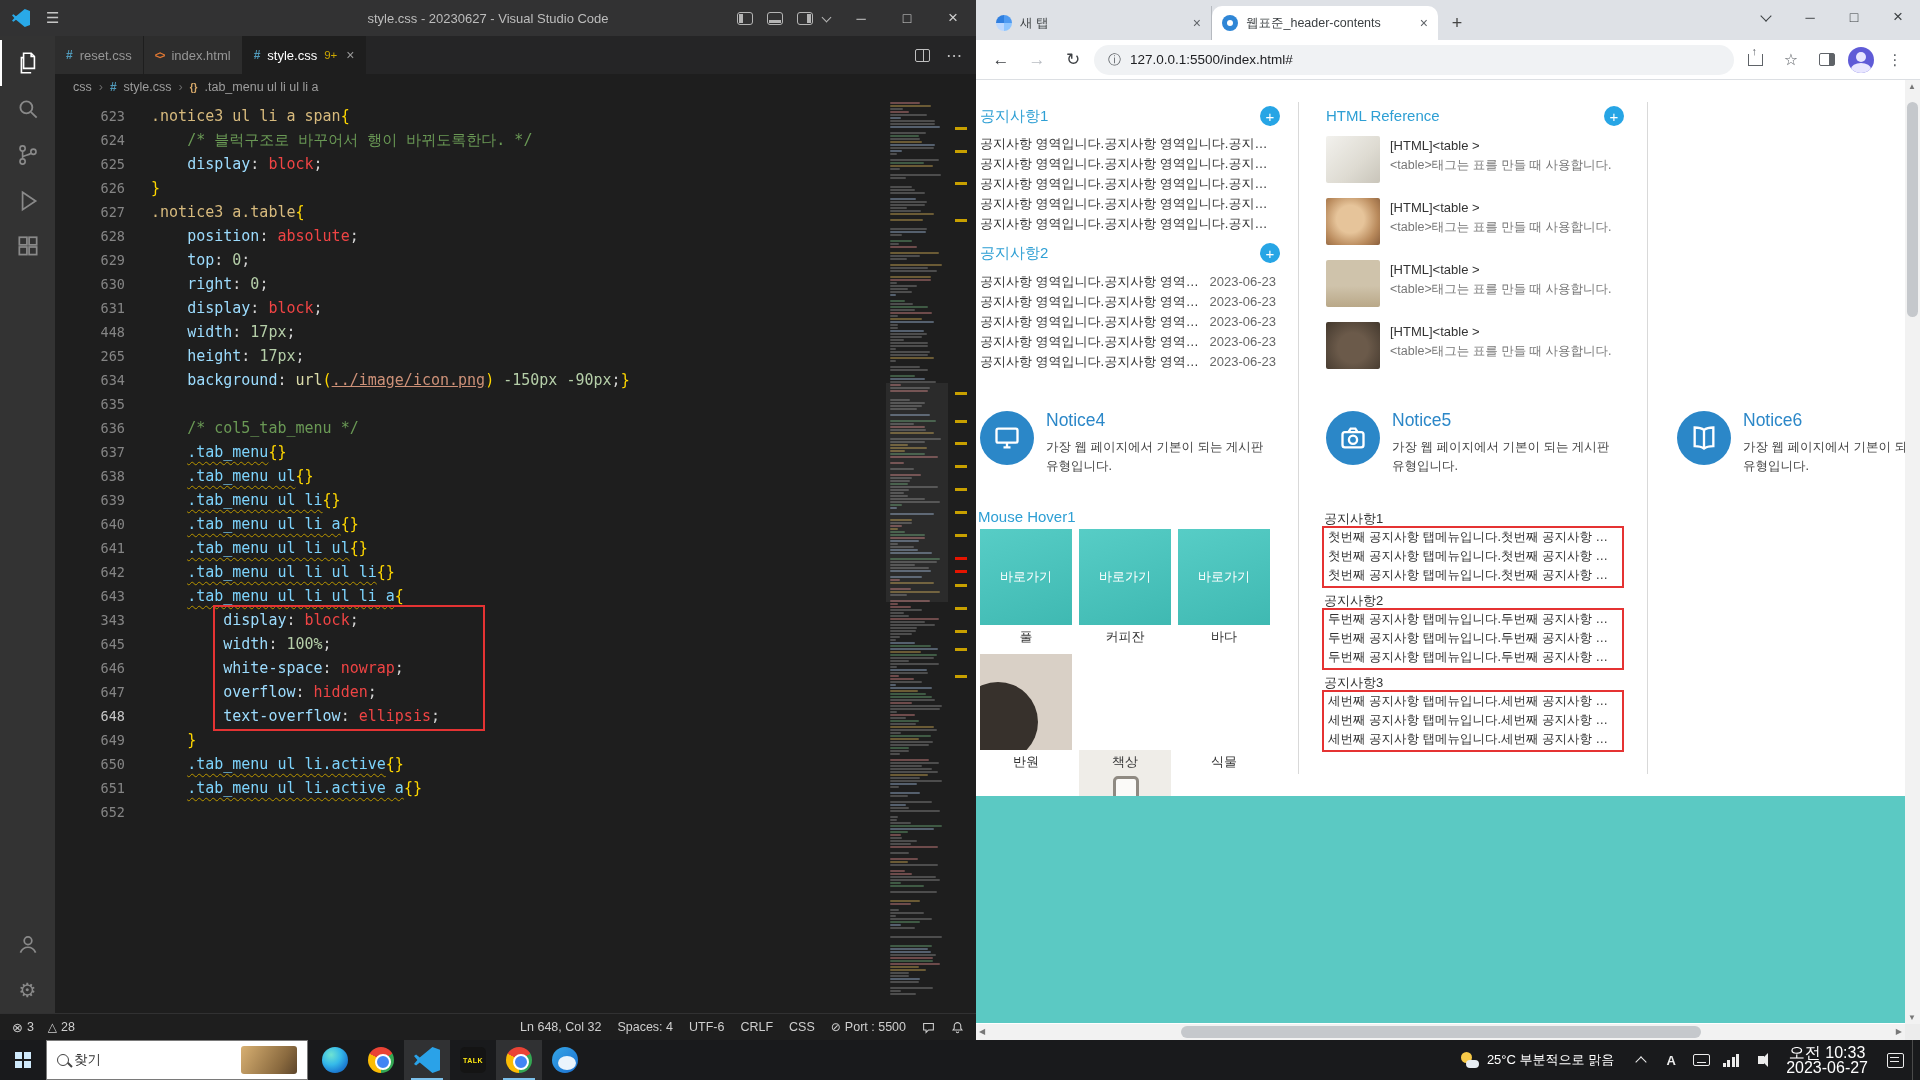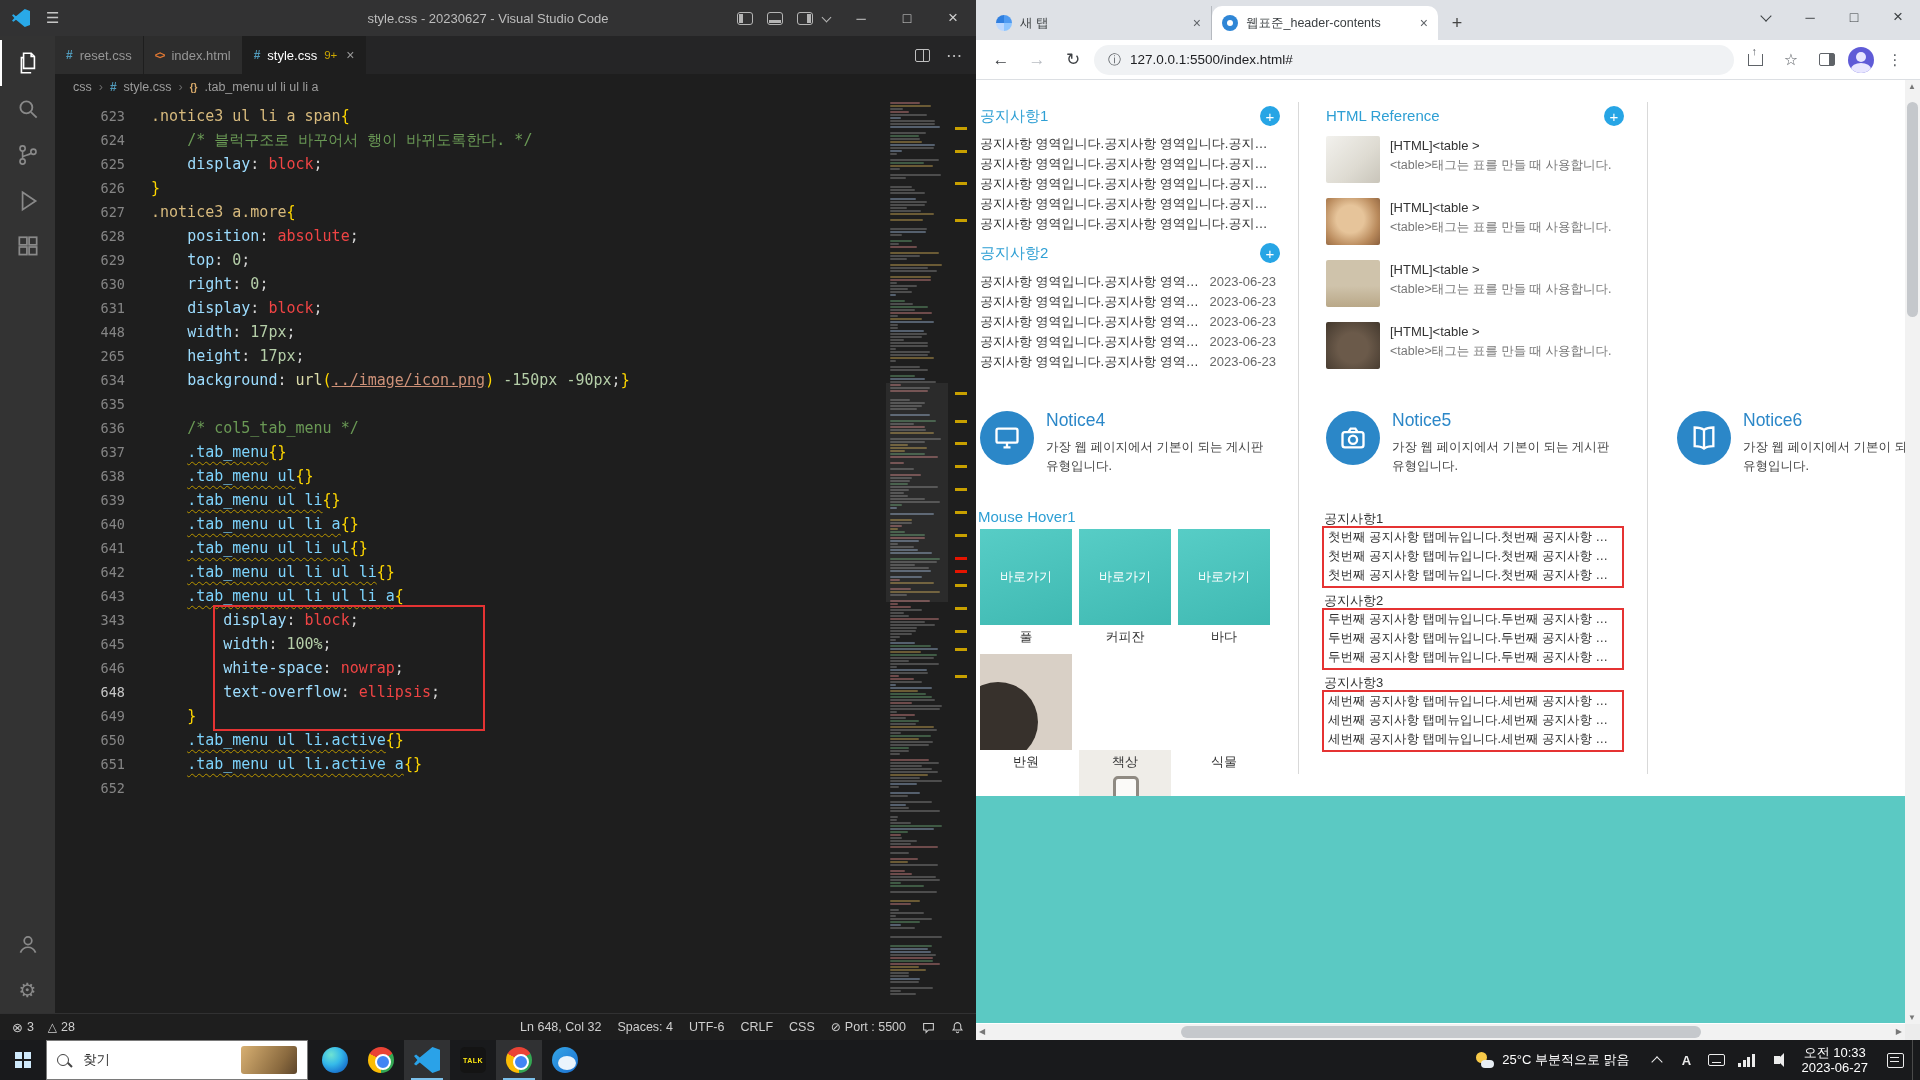--- a/index.html
+++ b/index.html
@@ -189,21 +189,21 @@
   .td-h{position:absolute;left:348px;font-size:13px;color:#333;white-space:nowrap}
   .td-box{position:absolute;left:346px;width:302px;height:62px;border:2px solid var(--hlred);padding:0 4px;overflow:hidden}
   .td-line{height:19px;line-height:19px;font-size:12.5px;color:#333;white-space:nowrap;overflow:hidden;text-overflow:ellipsis}
   .footer-teal{position:absolute;left:0;top:716px;width:929px;height:227px;background:var(--teal)}
 
   
   #taskbar{position:absolute;left:0;top:1040px;width:1920px;height:40px;background:#191a1c;display:flex;align-items:center;color:#fff}
   .tb-start{width:46px;height:40px;display:flex;align-items:center;justify-content:center}
   .win-logo{width:16px;height:16px;display:grid;grid-template-columns:1fr 1fr;grid-template-rows:1fr 1fr;gap:2px}
   .win-logo i{background:#cfe9fb}
-  .tb-search{width:262px;height:40px;background:#fff;border:1px solid #7a7a7a;display:flex;align-items:center;gap:14px;padding:0 10px;color:#333;font-size:13.5px}
+  .tb-search{width:262px;height:40px;background:#fff;border:1px solid #7a7a7a;display:flex;align-items:center;gap:5px;padding:0 10px;color:#333;font-size:13.5px}
   .mag{width:12px;height:12px;border:1.6px solid #444;border-radius:50%;position:relative;flex:none}
   .mag::after{content:"";position:absolute;left:9px;top:9px;width:6px;height:1.6px;background:#444;transform:rotate(45deg)}
   .tb-search-img{margin-left:auto;width:56px;height:28px;border-radius:3px;background:linear-gradient(120deg,#d8b072,#8a6a3f 70%,#5d452a)}
   .tb-apps{display:flex;height:40px;margin-left:4px}
   .tb-app{width:46px;height:40px;display:flex;align-items:center;justify-content:center;position:relative}
   .tb-app.on{background:rgba(255,255,255,.10)}
   .tb-app.on::after{content:"";position:absolute;left:7px;right:7px;bottom:0;height:2px;background:#7cc0ea}
   .appic{width:26px;height:26px}
   .ic-edge{border-radius:50%;background:radial-gradient(circle at 35% 30%,#6fe3d2 0%,#35b9e9 40%,#1d7fd4 70%,#155ea8 100%)}
   .ic-chrome{border-radius:50%;background:conic-gradient(from -60deg,#ea4335 0 120deg,#34a853 0 240deg,#fbbc05 0 360deg);position:relative}
@@ -219,21 +219,21 @@
   .w-ico::before{content:"";position:absolute;left:0;top:0;width:11px;height:11px;border-radius:50%;background:#f7c948}
   .w-ico::after{content:"";position:absolute;right:0;bottom:0;width:13px;height:8px;border-radius:6px;background:#e8eef4}
   .tr-ic{width:30px;height:40px;display:flex;align-items:center;justify-content:center;color:#ececec;font-size:13px}
   .tr-chev::before{content:"";width:7px;height:7px;border-left:1.5px solid #ececec;border-top:1.5px solid #ececec;transform:rotate(45deg);margin-top:4px}
   .tr-kbd{width:17px;height:12px;border:1.3px solid #ececec;border-radius:2px;position:relative}
   .tr-kbd::after{content:"";position:absolute;left:3px;right:3px;bottom:2px;height:1.5px;background:#ececec}
   .tr-net{display:flex;align-items:flex-end;gap:1.5px;height:13px}
   .tr-net i{width:3px;background:#ececec}
   .tr-vol{width:6px;height:8px;background:#ececec;position:relative}
   .tr-vol::after{content:"";position:absolute;left:3px;top:-3px;border:7px solid transparent;border-right-color:#ececec;border-left:none}
-  .tb-clock{padding:0 10px;text-align:center;font-size:13px;line-height:15px;white-space:nowrap}
+  .tb-clock{padding:0 10px;text-align:center;font-size:16px;line-height:15px;white-space:nowrap}
   .tb-notif{width:34px;height:40px;display:flex;align-items:center;justify-content:center}
   .notif-sq{width:17px;height:15px;border:1.3px solid #ececec;border-radius:2px;position:relative}
   .notif-sq::after{content:"";position:absolute;left:2px;top:3px;width:9px;height:1.5px;background:#ececec;box-shadow:0 4px 0 #ececec}
   .tb-edge{width:8px;height:40px;border-left:1px solid #4a4a4a}
 </style>
 </head>
 <body>
 
 <div id="vscode">
   <div class="vs-title">
@@ -340,21 +340,21 @@
             <div class="cl">
               <span class="ln">625</span>
               <span class="lc"><span class="txt">    </span><span class="prop">display</span><span class="pun">: </span><span class="val">block</span><span class="pun">;</span></span>
             </div>
             <div class="cl">
               <span class="ln">626</span>
               <span class="lc"><span class="br">}</span></span>
             </div>
             <div class="cl">
               <span class="ln">627</span>
-              <span class="lc"><span class="sel">.notice3 a.more</span><span class="br">{</span></span>
+              <span class="lc"><span class="sel">.notice3 a.table</span><span class="br">{</span></span>
             </div>
             <div class="cl">
               <span class="ln">628</span>
               <span class="lc"><span class="txt">    </span><span class="prop">position</span><span class="pun">: </span><span class="val">absolute</span><span class="pun">;</span></span>
             </div>
             <div class="cl">
               <span class="ln">629</span>
               <span class="lc"><span class="txt">    </span><span class="prop">top</span><span class="pun">: </span><span class="num">0</span><span class="pun">;</span></span>
             </div>
             <div class="cl">
@@ -417,20 +417,24 @@
               <span class="ln">343</span>
               <span class="lc"><span class="txt">        </span><span class="prop">display</span><span class="pun">: </span><span class="val">block</span><span class="pun">;</span></span>
             </div>
             <div class="cl">
               <span class="ln">645</span>
               <span class="lc"><span class="txt">        </span><span class="prop">width</span><span class="pun">: </span><span class="num">100%</span><span class="pun">;</span></span>
             </div>
             <div class="cl">
               <span class="ln">646</span>
               <span class="lc"><span class="txt">        </span><span class="prop">white-space</span><span class="pun">: </span><span class="val">nowrap</span><span class="pun">;</span></span>
+            </div>
+            <div class="cl">
+              <span class="ln">647</span>
+              <span class="lc"><span class="txt">        </span><span class="prop">overflow</span><span class="pun">: </span><span class="val">hidden</span><span class="pun">;</span></span>
             </div>
             <div class="cl cur">
               <span class="ln">648</span>
               <span class="lc"><span class="txt">        </span><span class="prop">text-overflow</span><span class="pun">: </span><span class="val">ellipsis</span><span class="pun">;</span></span>
             </div>
             <div class="cl">
               <span class="ln">649</span>
               <span class="lc"><span class="txt">    </span><span class="br">}</span></span>
             </div>
             <div class="cl">

